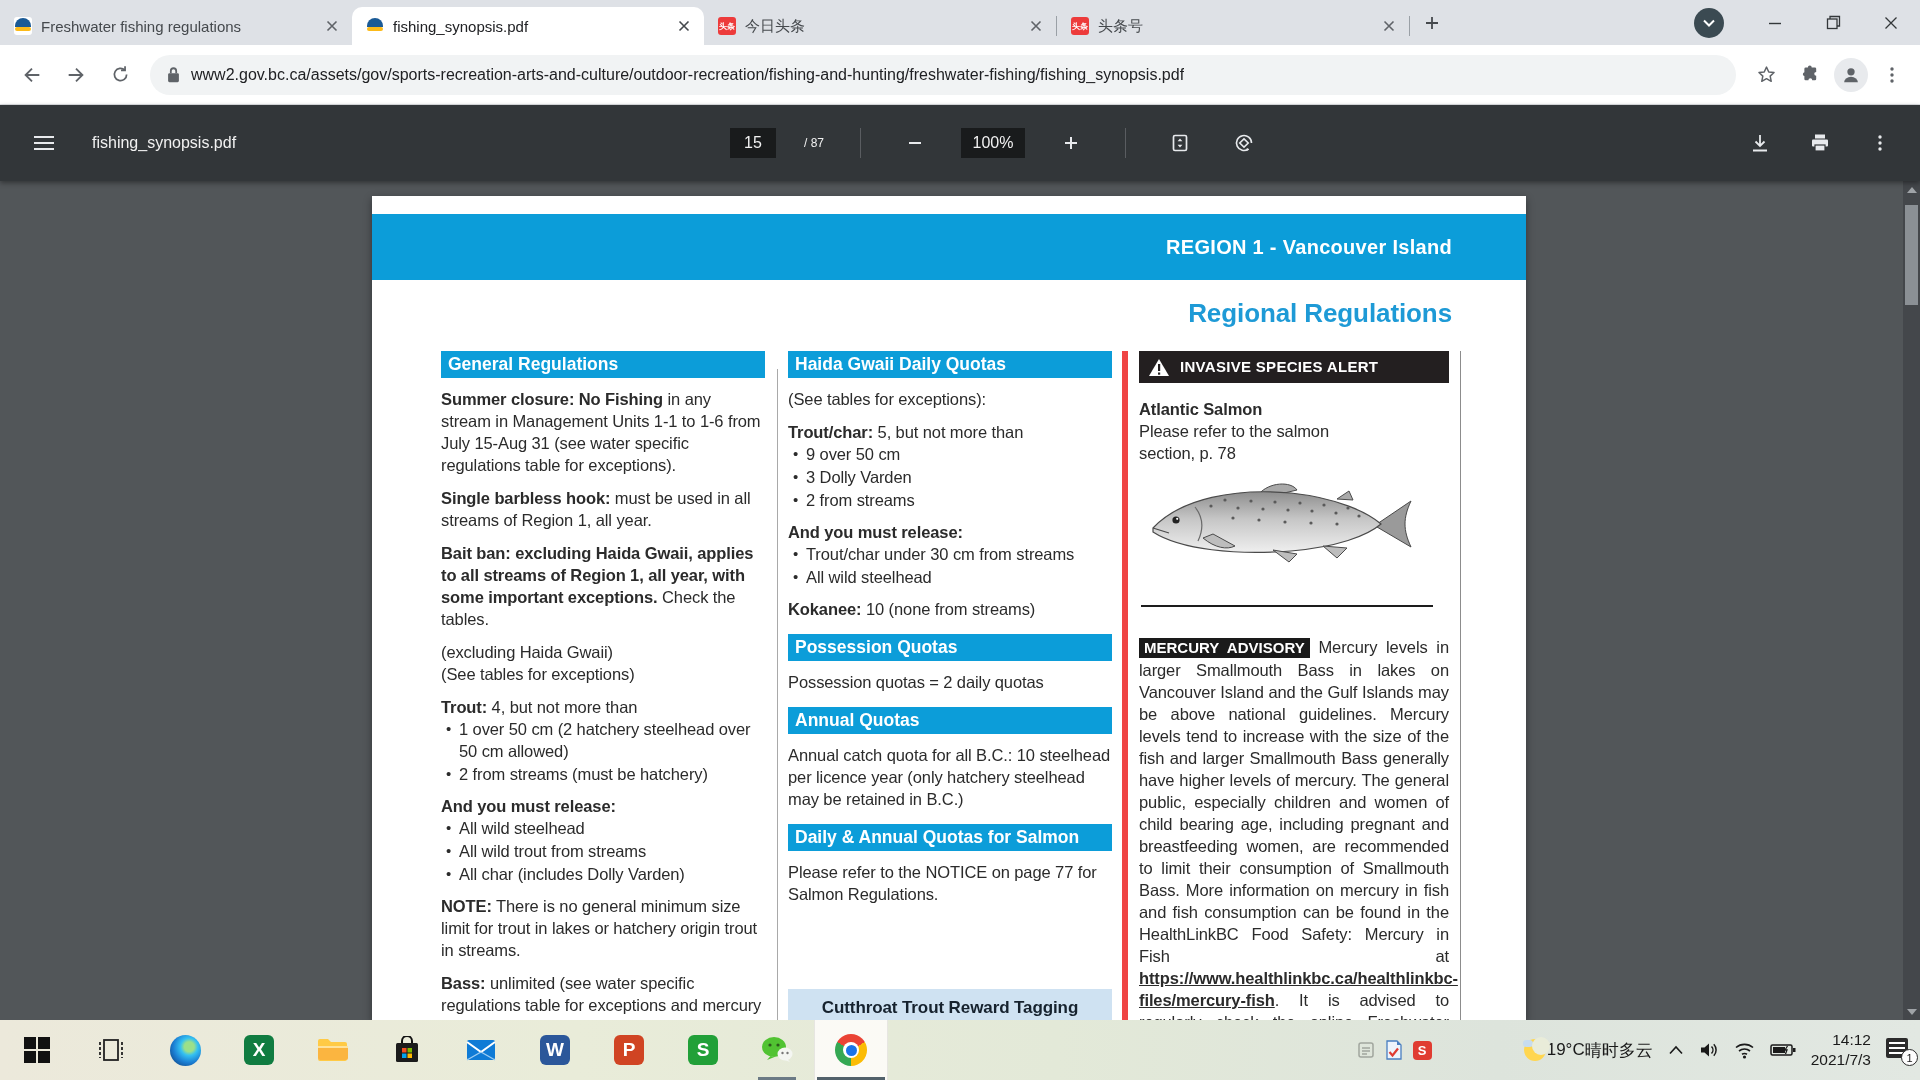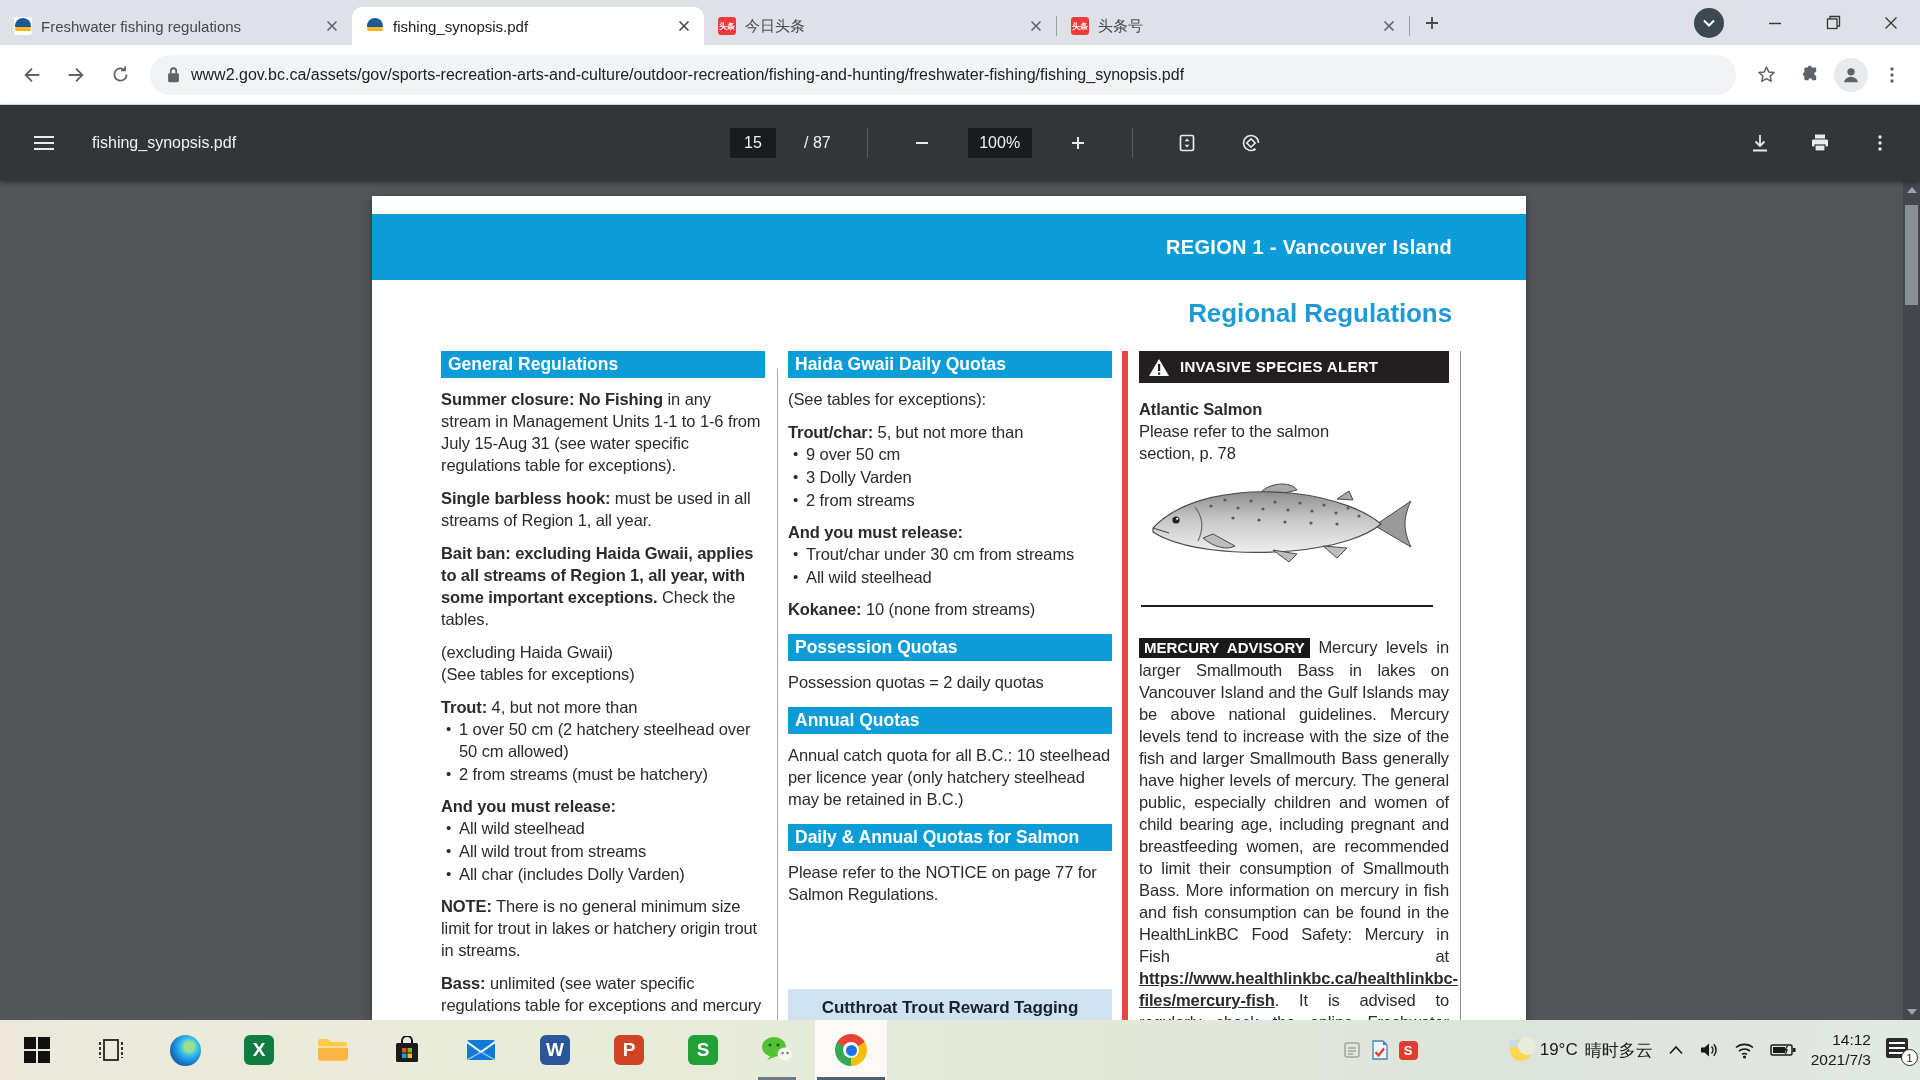--- a/index.html
+++ b/index.html
@@ -31,21 +31,21 @@
   .omnibox { flex:1; height:40px; background:#f1f3f4; border-radius:20px; display:flex; align-items:center; padding:0 16px; gap:10px; margin:0 6px; min-width:0; }
   .url-text { font-size:16px; color:#202124; white-space:nowrap; overflow:hidden; }
   .avatar-btn { width:34px; height:34px; border-radius:50%; background:#e8eaed; display:flex; align-items:center; justify-content:center; }
 
   
   .pdfbar { height:76px; background:#323639; display:flex; align-items:center; color:#f1f1f1; padding:0 26px; position:relative; box-shadow:0 2px 5px rgba(0,0,0,.4); z-index:5; }
   .pdfbar-left { display:flex; align-items:center; gap:30px; }
   .pdf-title { font-size:16px; color:#f1f1f1; }
   .pdfbar-center { position:absolute; left:730px; display:flex; align-items:center; gap:28px; }
   .pgbox { background:#191b1c; min-width:46px; height:30px; display:flex; align-items:center; justify-content:center; font-size:16px; padding:0 8px; }
-  .pg-total { font-size:16px; }
+  .pg-total { font-size:12px; }
   .tool-sep { width:1px; height:30px; background:#5a5d61; margin:0 8px; }
   .toolbtn { width:36px; height:36px; display:flex; align-items:center; justify-content:center; border-radius:50%; }
   .pdfbar-right { position:absolute; right:22px; display:flex; align-items:center; gap:24px; }
 
   
   .viewer { height:839px; background:#525659; position:relative; overflow:hidden; }
   .pdfpage { position:absolute; left:372px; top:15px; width:1154px; height:824px; background:#fff;
              box-shadow:0 3px 8px rgba(0,0,0,.4); overflow:hidden; color:#2b2b2b; letter-spacing:-0.1px; }
   .banner { position:absolute; left:0; right:0; top:18px; height:66px; background:#0c9dd9; color:#fff;
             font-size:20px; font-weight:bold; text-align:right; line-height:66px; padding-right:74px; letter-spacing:.3px; }
@@ -93,21 +93,21 @@
   .tslot.running::after { content:""; position:absolute; bottom:0; left:18px; right:18px; height:3px; background:#6b7a85; }
   .sq-ic { width:30px; height:30px; border-radius:6px; color:#fff; font-weight:bold; font-size:19px; display:flex; align-items:center; justify-content:center; }
   .chrome-ic { width:32px; height:32px; border-radius:50%; position:relative;
                background:conic-gradient(from -60deg,#ea4335 0 120deg,#fbbc05 0 240deg,#34a853 0 360deg); }
   .chrome-ic::before { content:""; position:absolute; inset:8px; border-radius:50%; background:#fff; }
   .chrome-ic::after { content:""; position:absolute; inset:10.5px; border-radius:50%; background:#1a73e8; }
   .edge-ic { width:31px; height:31px; border-radius:50%;
              background:radial-gradient(circle at 62% 38%, #9be08a 0 18%, #35c1f1 32%, #1b7fd4 58%, #114a8b 85%); }
   .tray { margin-left:auto; display:flex; align-items:center; gap:15px; padding-right:8px; color:#1a1a1a; }
   .tray-mini { display:flex; align-items:center; gap:10px; margin-right:76px; }
-  .weather { display:flex; align-items:center; gap:7px; font-size:17px; }
+  .weather { display:flex; align-items:center; gap:0; font-size:17px; }
   .moon { width:24px; height:24px; position:relative; }
   .moon::before { content:""; position:absolute; inset:1px; border-radius:50%; background:#ffd64f; }
   .moon::after { content:""; position:absolute; left:9px; top:-1px; width:18px; height:18px; border-radius:50%; background:#e9ecd9; }
   .moon .cloud { position:absolute; left:0; top:2px; width:10px; height:7px; border-radius:4px; background:#c7dcef; }
   .clockblk { text-align:right; font-size:15.5px; line-height:20px; }
   .notif { position:relative; width:26px; height:24px; }
   .notif-box { width:22px; height:20px; background:#2b2b2b; border-radius:2px; padding:4px 3px; display:flex; flex-direction:column; gap:3px; }
   .notif-box i { display:block; height:2px; background:#fff; }
   .badge { position:absolute; right:-6px; bottom:-4px; width:17px; height:17px; border-radius:50%; background:#fdfdfd;
            border:1.5px solid #2b2b2b; font-size:11px; display:flex; align-items:center; justify-content:center; }

